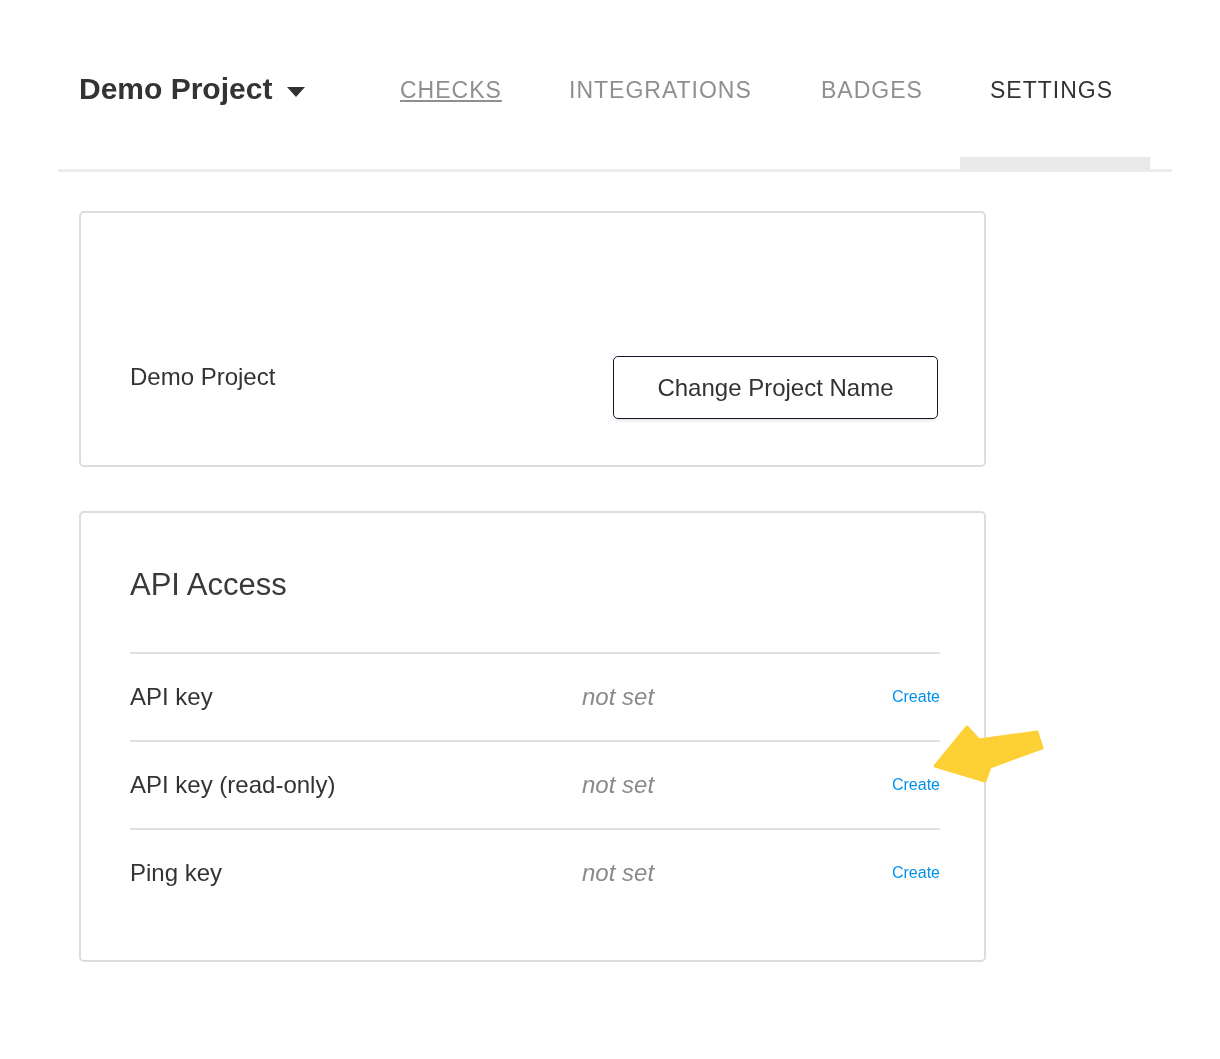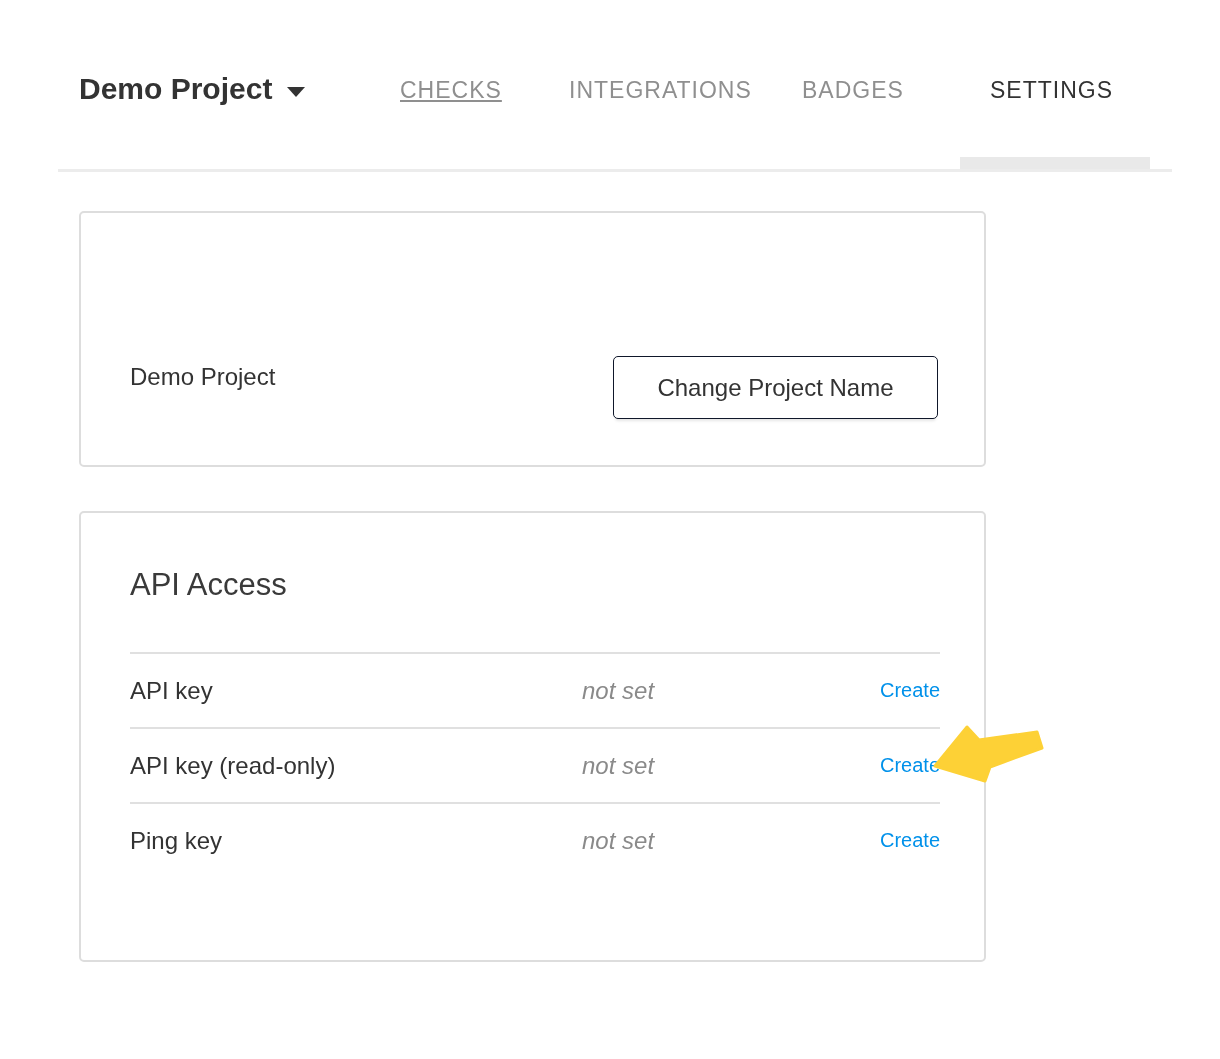--- a/index.html
+++ b/index.html
@@ -29,21 +29,21 @@
   }
   .tab {
     position: absolute; top: 77px;
     font-size: 23px; letter-spacing: 1px; line-height: 27px;
     color: #8f8f8f; text-decoration: none; cursor: pointer;
     white-space: nowrap;
   }
   .tab.active { color: #333; }
   .tab-checks { left: 400px; text-decoration: underline; }
   .tab-integrations { left: 569px; }
-  .tab-badges { left: 802px; }
+  .tab-badges { left: 821px; }
   .tab-settings { left: 990px; }
   .tab-indicator {
     position: absolute; left: 960px; top: 157px;
     width: 190px; height: 13px; background: #e9e9e9;
   }
   .nav-rule {
     position: absolute; left: 58px; top: 169px;
     width: 1114px; height: 3px; background: #ececec;
   }
 
@@ -75,27 +75,27 @@
   }
 
   
   .api-table {
     position: absolute; left: 49px; top: 139px; width: 810px;
   }
   .trow {
     display: grid;
     grid-template-columns: 452px 258px 1fr;
     align-items: center;
-    height: 75px;
+    height: 88px;
     border-top: 2px solid #e0e0e0;
   }
   .tlabel { font-size: 24px; color: #333; }
   .tvalue { font-size: 24px; font-style: italic; color: #8a8a8a; }
   .tlink  {
-    font-size: 20px; color: #0091ea; text-decoration: none;
+    font-size: 16px; color: #0091ea; text-decoration: none;
     justify-self: end; cursor: pointer;
   }
 
   
   .arrow-wrap {
     position: absolute; left: 932px; top: 721px;
     width: 114px; height: 64px; pointer-events: none;
   }
 </style>
 </head>

